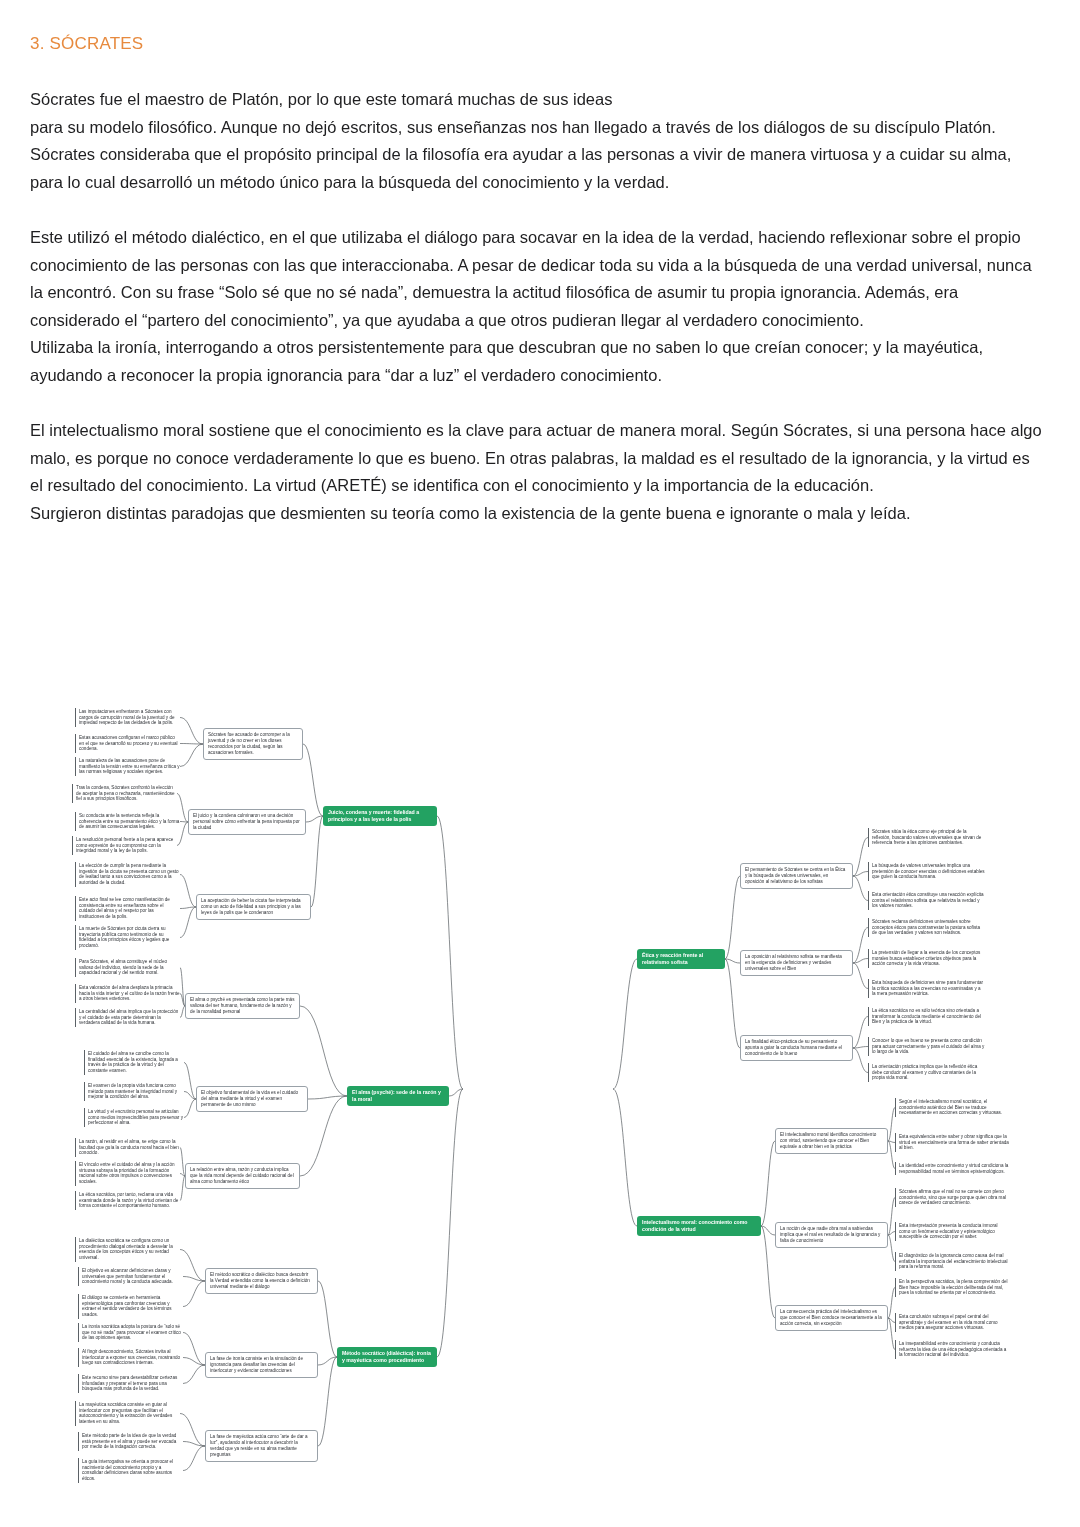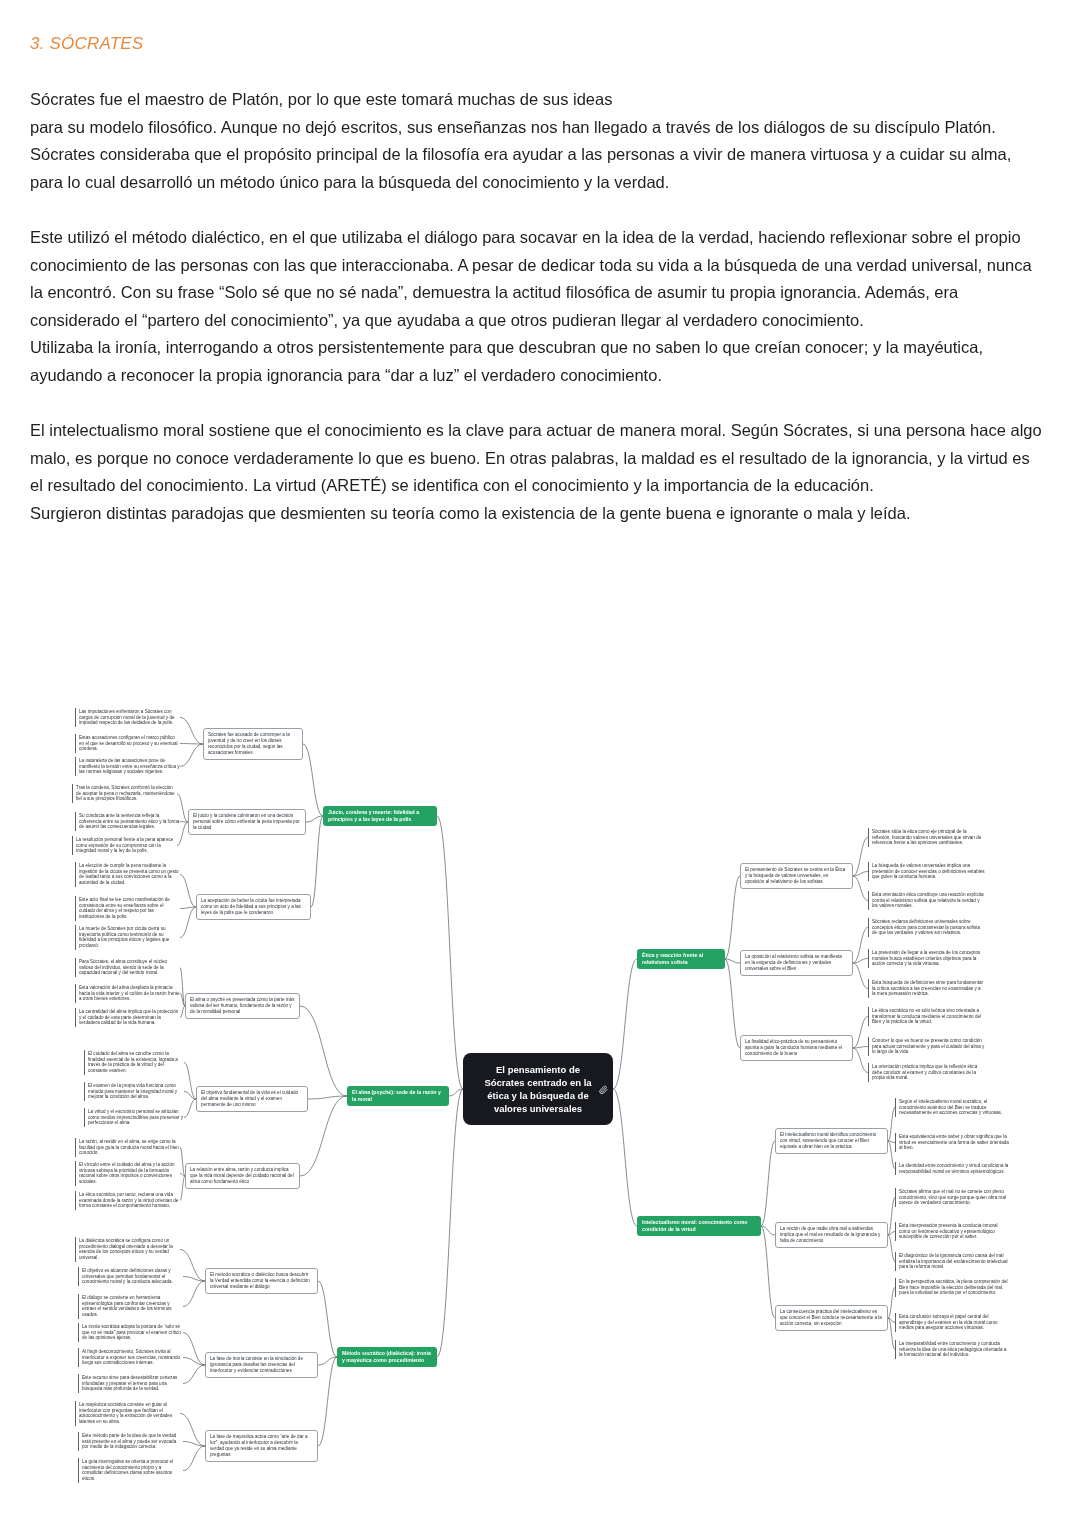--- a/index.html
+++ b/index.html
@@ -6,21 +6,21 @@
   body {
     width: 1080px; height: 1527px;
     position: relative;
     background: #ffffff;
     font-family: "Liberation Sans", "DejaVu Sans", sans-serif;
     overflow: hidden;
   }
   .doc { position: absolute; left: 30px; top: 34px; width: 1012px; }
   .doc-heading {
     color: #e78a3e; font-size: 17px; font-weight: 400;
-    margin: 0 0 32px 0; letter-spacing: .2px; font-style: italic;
+    margin: 0 0 32px 0; letter-spacing: .2px;
   }
   .doc p {
     font-size: 16.5px; line-height: 27.5px; color: #1f1f21;
     margin: 0 0 28px 0; white-space: pre-line;
   }
   .mindmap { position: absolute; left: 0; top: 0; width: 1080px; height: 1527px; }
   svg.connectors { position: absolute; left: 0; top: 0; z-index: 0; pointer-events: none; }
   .node { position: absolute; box-sizing: border-box; }
   .center-node {
     background: #17191e; color: #ffffff; border-radius: 8px;
@@ -120,28 +120,20 @@
       <path d="M 888 1141 C 891.5 1141 891.5 1107.5 895 1107.5" fill="none" stroke="#565b60" stroke-width="0.7"></path>
       <path d="M 888 1141 C 891.5 1141 891.5 1142.5 895 1142.5" fill="none" stroke="#565b60" stroke-width="0.7"></path>
       <path d="M 888 1141 C 891.5 1141 891.5 1168.5 895 1168.5" fill="none" stroke="#565b60" stroke-width="0.7"></path>
       <path d="M 888 1235 C 891.5 1235 891.5 1197.5 895 1197.5" fill="none" stroke="#565b60" stroke-width="0.7"></path>
       <path d="M 888 1235 C 891.5 1235 891.5 1231.5 895 1231.5" fill="none" stroke="#565b60" stroke-width="0.7"></path>
       <path d="M 888 1235 C 891.5 1235 891.5 1261.5 895 1261.5" fill="none" stroke="#565b60" stroke-width="0.7"></path>
       <path d="M 888 1318 C 891.5 1318 891.5 1287.5 895 1287.5" fill="none" stroke="#565b60" stroke-width="0.7"></path>
       <path d="M 888 1318 C 891.5 1318 891.5 1322.5 895 1322.5" fill="none" stroke="#565b60" stroke-width="0.7"></path>
       <path d="M 888 1318 C 891.5 1318 891.5 1349.5 895 1349.5" fill="none" stroke="#565b60" stroke-width="0.7"></path>
     </svg>
-  <div class="node center-node" id="node-center" style="left: 463px; top: 1053px; width: 150px;">
-    <span>El pensamiento de Sócrates centrado en la ética y la búsqueda de valores universales</span>
-    <span class="attach-icon">
-      <svg viewBox="0 0 24 24" width="9" height="9">
-        <path d="M21.4 11.05l-9.19 9.19a6 6 0 01-8.49-8.49l9.19-9.19a4 4 0 015.66 5.66l-9.2 9.19a2 2 0 01-2.83-2.83l8.49-8.48" fill="none" stroke="#ffffff" stroke-width="2" stroke-linecap="round" stroke-linejoin="round"></path>
-      </svg>
-    </span>
-  </div>
   <div id="node-layer">
       <div class="node branch-node" style="left: 323px; top: 806px; width: 114px;">Juicio, condena y muerte: fidelidad a principios y a las leyes de la polis</div>
       <div class="node branch-node" style="left: 637px; top: 949px; width: 88px;">Ética y reacción frente al relativismo sofista</div>
       <div class="node branch-node" style="left: 347px; top: 1086px; width: 102px;">El alma (psyché): sede de la razón y la moral</div>
       <div class="node branch-node" style="left: 637px; top: 1216px; width: 124px;">Intelectualismo moral: conocimiento como condición de la virtud</div>
       <div class="node branch-node" style="left: 337px; top: 1347px; width: 100px;">Método socrático (dialéctica): ironía y mayéutica como procedimiento</div>
       <div class="node subtopic-node" style="left: 203px; top: 728px; width: 100px;">Sócrates fue acusado de corromper a la juventud y de no creer en los dioses reconocidos por la ciudad, según las acusaciones formales.</div>
       <div class="node subtopic-node" style="left: 188px; top: 809px; width: 118px;">El juicio y la condena culminaron en una decisión personal sobre cómo enfrentar la pena impuesta por la ciudad</div>
       <div class="node subtopic-node" style="left: 196px; top: 894px; width: 115px;">La aceptación de beber la cicuta fue interpretada como un acto de fidelidad a sus principios y a las leyes de la polis que le condenaron</div>
       <div class="node subtopic-node" style="left: 185px; top: 993px; width: 115px;">El alma o psyché es presentada como la parte más valiosa del ser humano, fundamento de la razón y de la moralidad personal</div>

